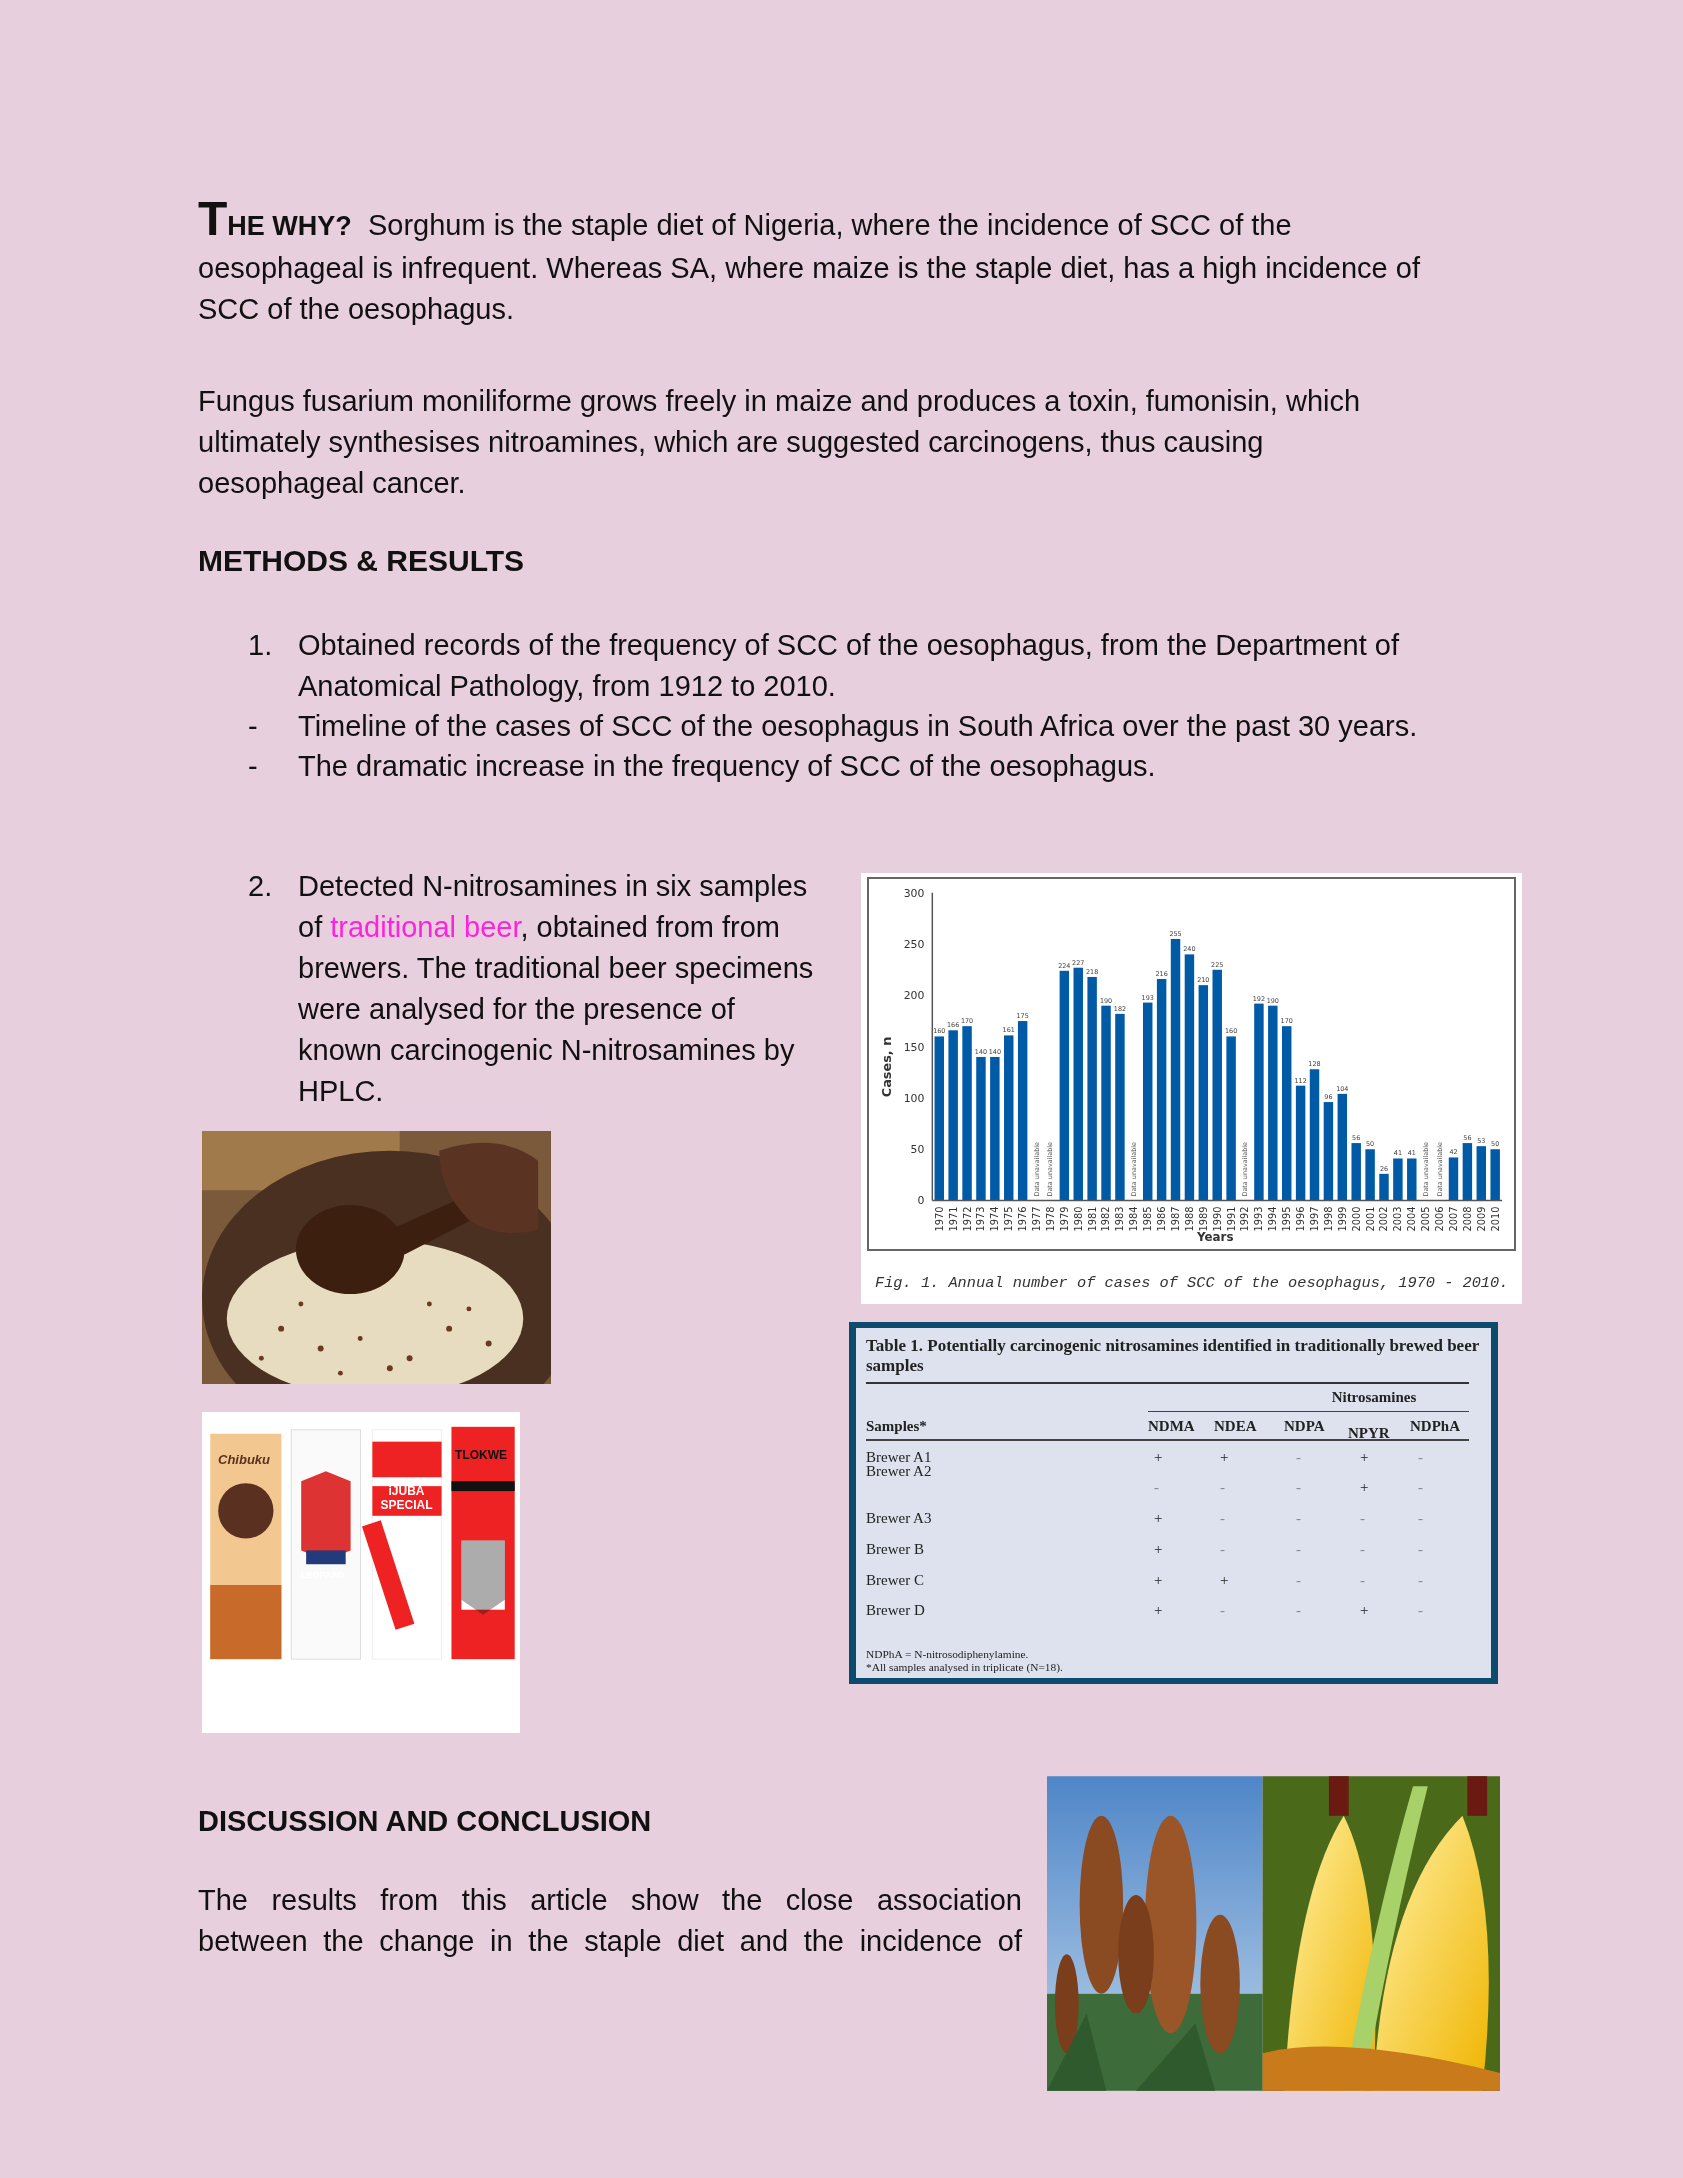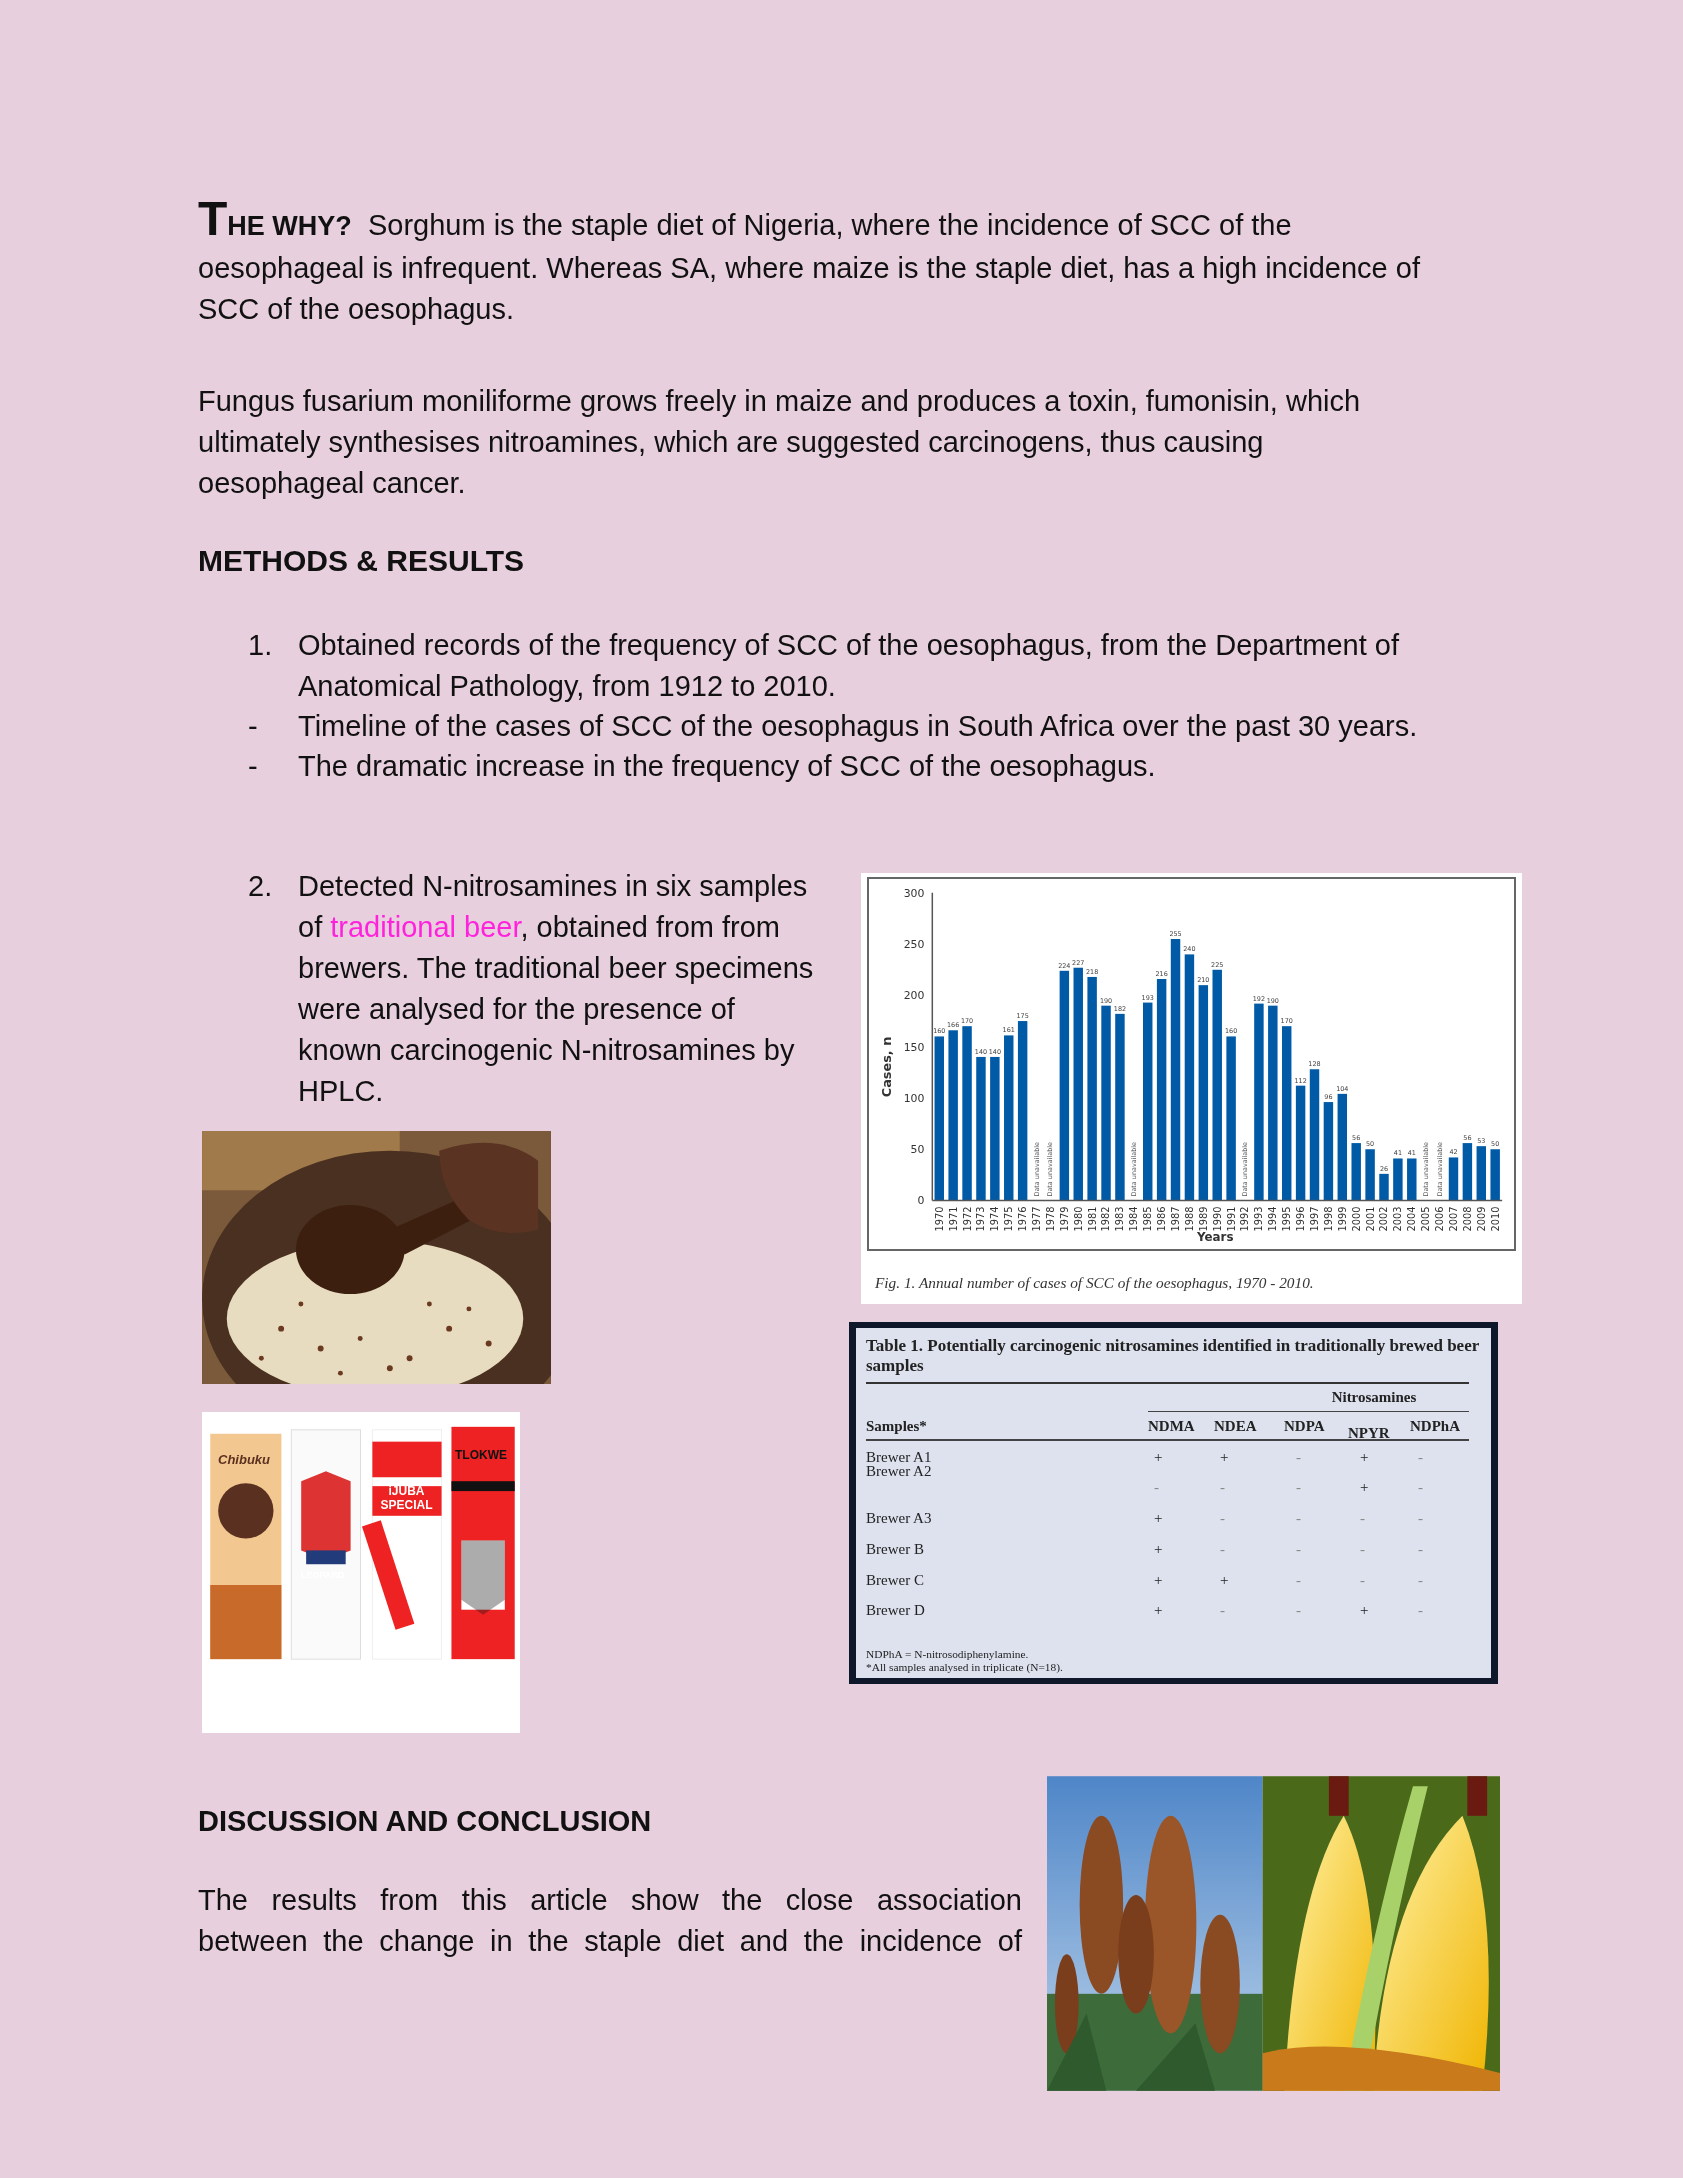--- a/index.html
+++ b/index.html
@@ -14,25 +14,25 @@
   .why-lead .small { font-size:27px; }
   h2.sec { font-size:30px; font-weight:bold; margin:0; }
   .ol-item { position:absolute; font-size:29px; line-height:41px; }
   .ol-item .mark { position:absolute; left:0; top:0; }
   .ol-item .txt { position:absolute; left:50px; top:0; }
   .pink { color:#ff22dd; }
 
   
   #chart-panel { left:861px; top:873px; width:661px; height:431px; background:#fff; }
   #chart-frame { position:absolute; left:6px; top:4px; width:649px; height:374px; border:2px solid #666; box-sizing:border-box; background:#fff; }
-  #chart-caption { position:absolute; left:14px; top:401px; font-family:Liberation Serif, serif; font-style:italic; font-size:15.3px; color:#333; }
+  #chart-caption { position:absolute; left:14px; top:401px; font-family:Liberation Mono, monospace; font-style:italic; font-size:15.3px; color:#333; }
   svg text { font-family:"DejaVu Sans", sans-serif; }
 
   
-  #table-panel { left:849px; top:1322px; width:649px; height:362px; background:#0f172a; }
+  #table-panel { left:849px; top:1322px; width:649px; height:362px; background:#0c4a6e; }
   #table-inner { position:absolute; left:7px; top:6px; right:7px; bottom:6px; background:#dde2ee; font-family:"Liberation Serif", serif; color:#222; }
   .t-title { position:absolute; left:10px; top:8px; width:614px; font-weight:bold; font-size:17px; line-height:20px; }
   .t-rule { position:absolute; height:0; border-top:2px solid #333; }
   .t-thin { position:absolute; height:0; border-top:1px solid #444; }
   .t-hd { position:absolute; font-weight:bold; font-size:15px; }
   .t-cell { position:absolute; font-size:15px; }
   .t-foot { position:absolute; left:10px; font-size:11.4px; line-height:13px; }
 
   
   .photo { position:absolute; overflow:hidden; }

